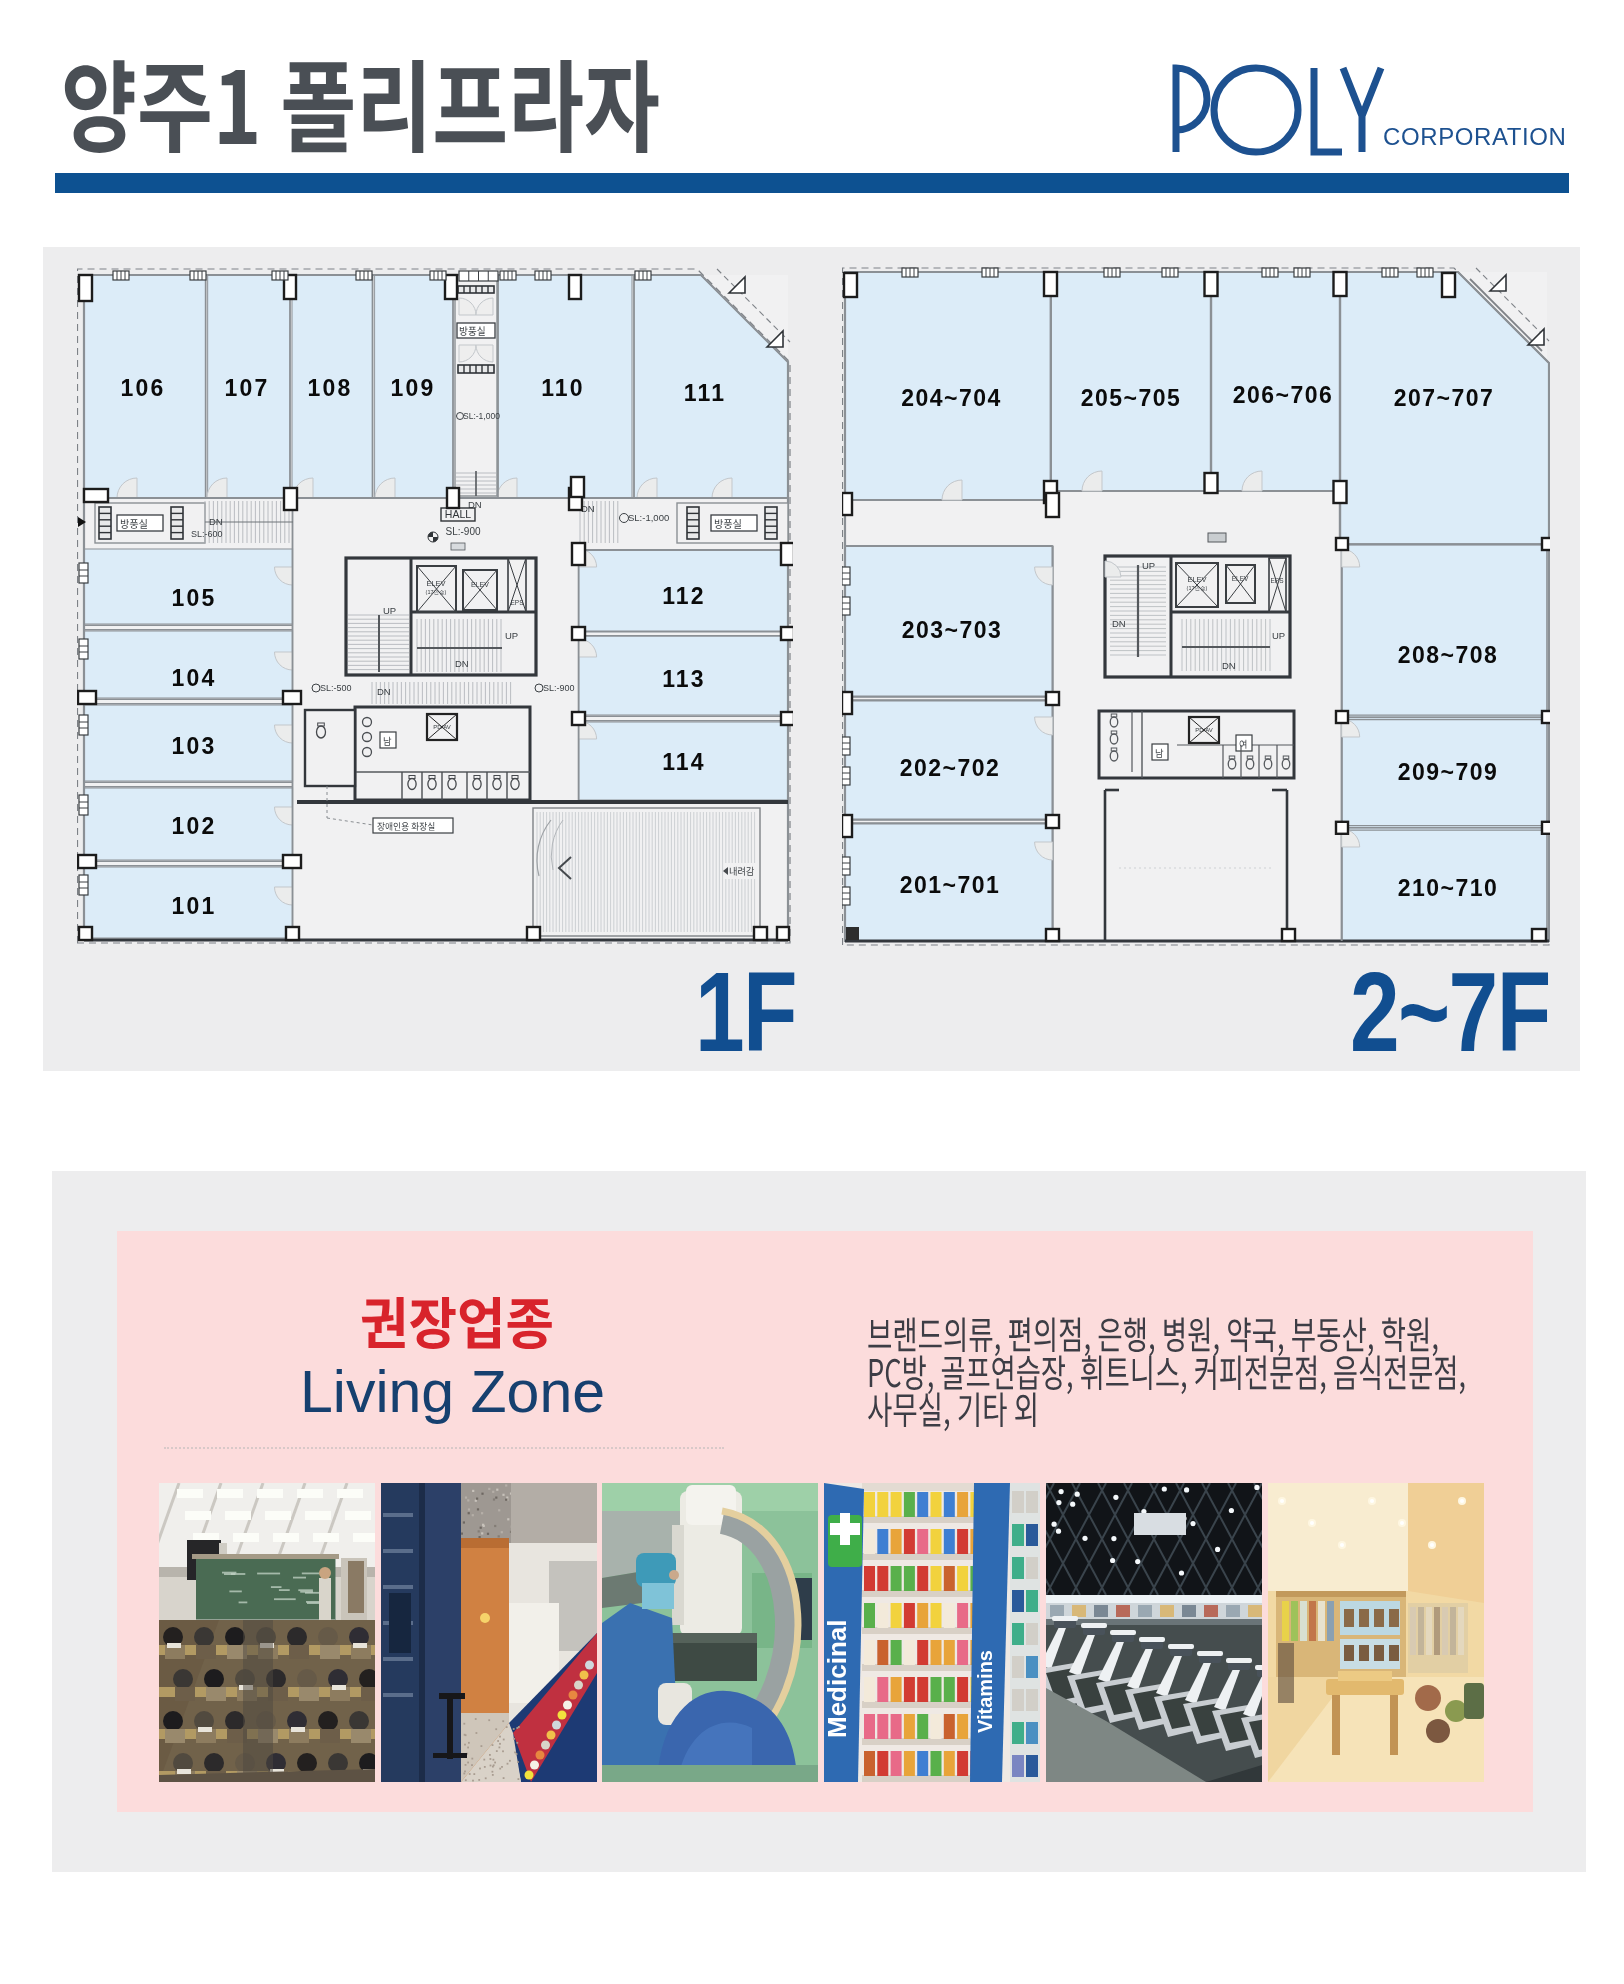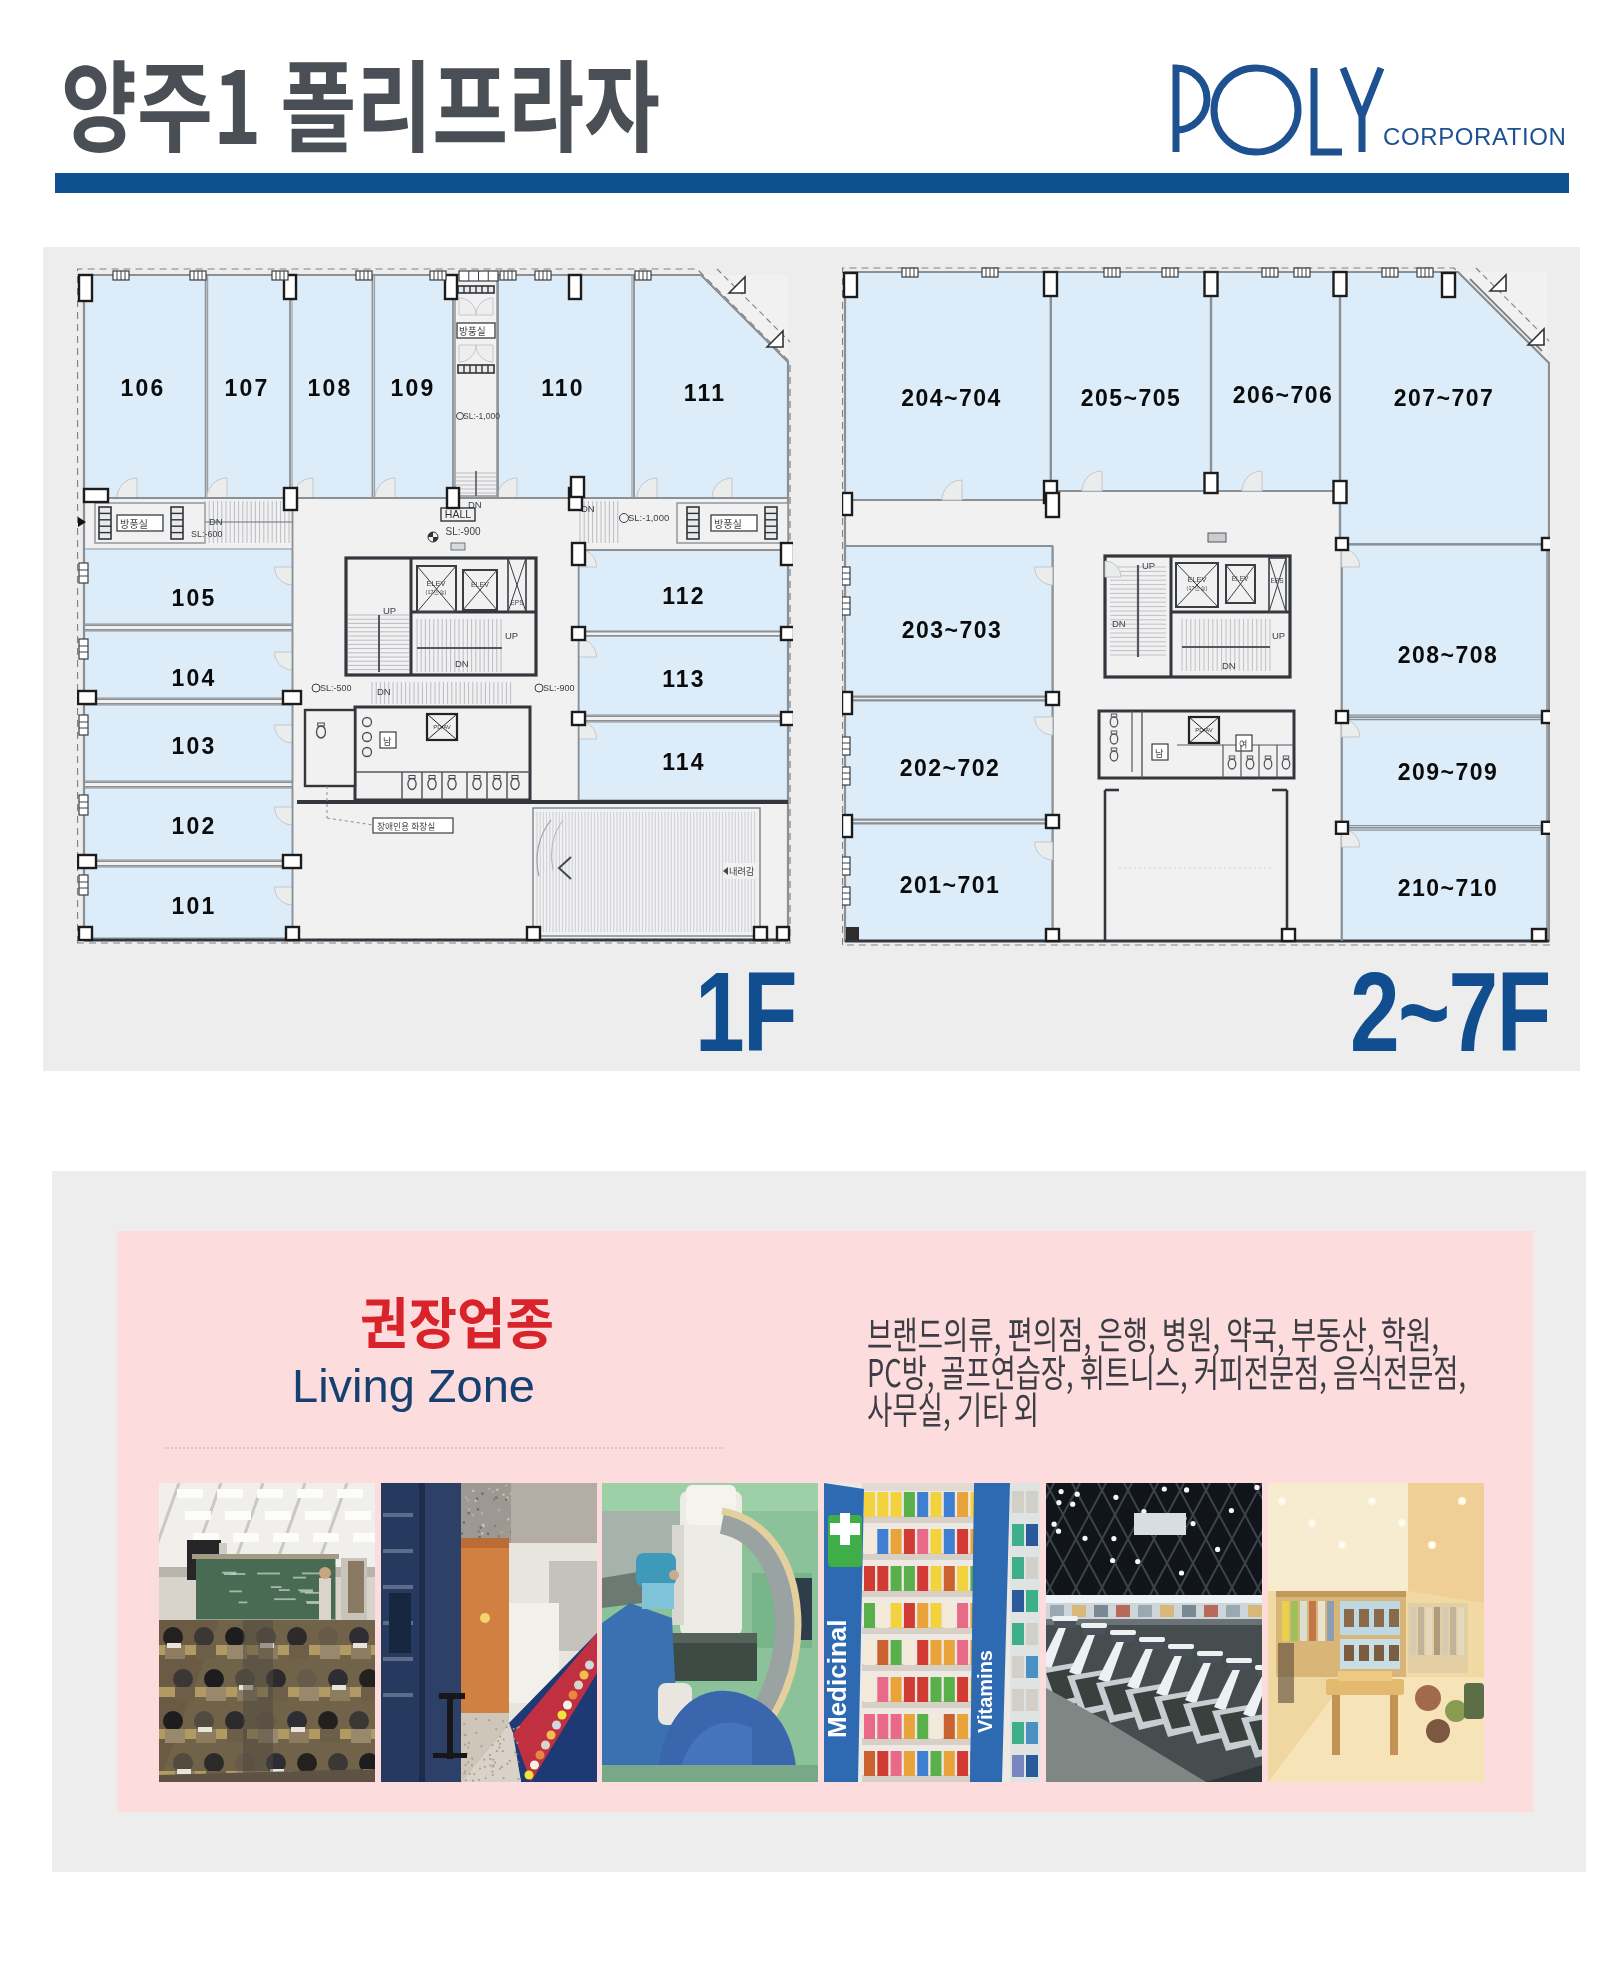--- a/index.html
+++ b/index.html
@@ -977,21 +977,21 @@
 <div class="flabel" style="left:1350px;top:947px;">2~7F</div>
 
 <div class="abs" style="left:52px;top:1171px;width:1534px;height:701px;background:#ededee;"></div>
 
 <div class="abs" style="left:117px;top:1231px;width:1416px;height:581px;background:#fcdcdc;"></div>
 
 <svg class="abs" style="left:300px;top:1270px;" width="320" height="90" viewBox="0 0 320 90">
       <path transform="translate(60.0,74.0) scale(0.9414,1)" fill="#d8232b" d="M6.7 -44.4V-38.4H23.9C23.8 -35.7 23.6 -32.2 22.8 -27.8C15.4 -27.4 8.0 -27.3 1.9 -27.3L2.8 -21.4C6.6 -21.4 11.0 -21.4 15.5 -21.7V-11.8H9.0V4.1H47.5V-1.9H16.4V-11.0H23.0V-22.1C27.2 -22.5 31.5 -23.0 35.7 -23.7L35.3 -29.0L30.4 -28.4C31.4 -34.9 31.4 -39.8 31.4 -42.5V-44.4ZM28.8 -19.2V-13.5H38.8V-7.9H46.3V-46.9H38.8V-19.2Z M77.7 -15.2C66.9 -15.2 60.1 -11.4 60.1 -5.2C60.1 1.2 66.9 5.0 77.7 5.0C88.4 5.0 95.2 1.2 95.2 -5.2C95.2 -11.4 88.4 -15.2 77.7 -15.2ZM77.7 -9.4C84.3 -9.4 87.8 -8.1 87.8 -5.2C87.8 -2.2 84.3 -0.8 77.7 -0.8C71.1 -0.8 67.5 -2.2 67.5 -5.2C67.5 -8.1 71.1 -9.4 77.7 -9.4ZM55.0 -43.5V-37.5H65.4C65.2 -31.0 61.5 -24.5 53.1 -21.7L56.8 -15.8C62.9 -17.8 67.0 -21.9 69.3 -27.1C71.6 -22.7 75.4 -19.3 81.1 -17.6L84.7 -23.4C76.6 -25.8 73.0 -31.6 72.9 -37.5H83.0V-43.5ZM87.1 -46.9V-16.1H94.6V-28.9H101.5V-35.0H94.6V-46.9Z M119.6 -38.6C123.4 -38.6 126.2 -36.3 126.2 -32.4C126.2 -28.5 123.4 -26.2 119.6 -26.2C115.8 -26.2 113.1 -28.5 113.1 -32.4C113.1 -36.3 115.8 -38.6 119.6 -38.6ZM114.3 -16.7V4.4H148.7V-16.7H141.3V-11.9H121.7V-16.7ZM121.7 -6.2H141.3V-1.5H121.7ZM141.2 -46.9V-35.4H132.9C131.5 -41.0 126.3 -44.7 119.6 -44.7C111.8 -44.7 106.0 -39.6 106.0 -32.4C106.0 -25.1 111.8 -20.0 119.6 -20.0C126.3 -20.0 131.7 -23.8 133.0 -29.5H141.2V-19.0H148.7V-46.9Z M180.2 -13.3C168.9 -13.3 162.2 -10.0 162.2 -4.1C162.2 1.7 168.9 5.0 180.2 5.0C191.4 5.0 198.2 1.7 198.2 -4.1C198.2 -10.0 191.4 -13.3 180.2 -13.3ZM180.2 -7.7C187.2 -7.7 190.6 -6.6 190.6 -4.1C190.6 -1.7 187.2 -0.6 180.2 -0.6C173.2 -0.6 169.7 -1.7 169.7 -4.1C169.7 -6.6 173.2 -7.7 180.2 -7.7ZM156.8 -22.1V-16.2H203.7V-22.1H183.9V-28.3H176.5V-22.1ZM161.1 -44.7V-38.9H174.8C173.5 -35.4 168.4 -32.0 158.8 -31.2L161.4 -25.4C171.2 -26.3 177.6 -29.9 180.3 -34.9C183.0 -29.9 189.4 -26.3 199.2 -25.4L201.8 -31.2C192.1 -32.0 187.0 -35.4 185.8 -38.9H199.5V-44.7Z"></path>
     </svg>
 
-<div class="abs" style="left:292px;top:1358px;font-size:47px;color:#16406f;white-space:nowrap;">Living Zone</div>
+<div class="abs" style="left:300px;top:1358px;font-size:59px;color:#16406f;white-space:nowrap;">Living Zone</div>
 
 <div class="abs" style="left:164px;top:1447px;width:560px;height:0;border-top:2px dotted #d8c9c9;"></div>
 
 <svg class="abs" style="left:860px;top:1300px;" width="640" height="140" viewBox="0 0 640 140">
       <path transform="translate(7.0,49.0) scale(0.7247,1)" fill="#3d3d45" d="M1.9 -4.2V-1.6H33.1V-4.2ZM5.5 -29.0V-11.1H29.3V-29.0H26.2V-22.6H8.7V-29.0ZM8.7 -20.1H26.2V-13.6H8.7Z M55.2 -30.7V-6.8H58.2V-18.5H62.8V-5.8H65.8V-31.4H62.8V-21.1H58.2V-30.7ZM43.4 -8.1V2.2H66.8V-0.4H46.5V-8.1ZM38.3 -28.5V-25.9H48.2V-21.1H38.4V-10.9H40.7C45.6 -10.9 49.2 -11.1 53.6 -12.0L53.2 -14.5C49.3 -13.7 45.9 -13.5 41.5 -13.5V-18.6H51.3V-28.5Z M71.8 -4.3V-1.7H103.0V-4.3ZM75.8 -28.2V-12.3H99.4V-14.9H78.9V-25.6H99.0V-28.2Z M117.9 -28.9C112.6 -28.9 108.7 -25.6 108.7 -20.8C108.7 -16.0 112.6 -12.7 117.9 -12.7C123.3 -12.7 127.1 -16.0 127.1 -20.8C127.1 -25.6 123.3 -28.9 117.9 -28.9ZM117.9 -26.2C121.4 -26.2 124.0 -24.0 124.0 -20.8C124.0 -17.6 121.4 -15.5 117.9 -15.5C114.4 -15.5 111.8 -17.6 111.8 -20.8C111.8 -24.0 114.4 -26.2 117.9 -26.2ZM131.6 -31.4V3.0H134.8V-31.4ZM107.4 -4.5C113.5 -4.5 121.9 -4.6 129.7 -6.0L129.4 -8.4C121.9 -7.2 113.2 -7.2 107.0 -7.2Z M141.7 -10.9V-8.4H149.8V3.0H152.9V-8.4H161.6V3.0H164.8V-8.4H172.9V-10.9ZM145.5 -17.0V-14.4H169.9V-17.0H148.7V-21.2H169.1V-30.1H145.4V-27.5H165.9V-23.6H145.5Z M177.7 7.2C181.1 5.8 183.2 2.9 183.2 -0.7C183.2 -3.3 182.1 -4.8 180.3 -4.8C178.9 -4.8 177.7 -3.9 177.7 -2.4C177.7 -0.8 178.8 0.1 180.2 0.1L180.6 0.0C180.6 2.3 179.2 4.1 176.8 5.2Z M215.2 -18.4V-15.7H220.9V-5.9H224.0V-31.4H220.9V-24.9H215.2V-22.3H220.9V-18.4ZM196.2 -11.0C201.8 -11.0 209.5 -11.1 216.1 -12.2L216.0 -14.5C214.5 -14.4 213.0 -14.2 211.5 -14.1V-26.1H214.9V-28.7H196.8V-26.1H200.2V-13.7L195.9 -13.7ZM203.3 -26.1H208.4V-13.9L203.3 -13.8ZM202.0 -7.9V2.2H225.0V-0.4H205.2V-7.9Z M241.9 -28.9C236.5 -28.9 232.6 -25.6 232.6 -20.8C232.6 -16.0 236.5 -12.7 241.9 -12.7C247.2 -12.7 251.1 -16.0 251.1 -20.8C251.1 -25.6 247.2 -28.9 241.9 -28.9ZM241.9 -26.2C245.4 -26.2 248.0 -24.0 248.0 -20.8C248.0 -17.6 245.4 -15.5 241.9 -15.5C238.3 -15.5 235.8 -17.6 235.8 -20.8C235.8 -24.0 238.3 -26.2 241.9 -26.2ZM255.6 -31.4V3.0H258.7V-31.4ZM231.3 -4.5C237.5 -4.5 245.9 -4.6 253.6 -6.0L253.3 -8.4C245.9 -7.2 237.2 -7.2 230.9 -7.2Z M271.7 -9.6V2.5H294.0V-9.6ZM290.9 -7.1V-0.1H274.8V-7.1ZM290.8 -31.4V-22.8H284.0V-20.2H290.8V-11.3H294.0V-31.4ZM266.8 -29.2V-26.6H274.4V-25.4C274.4 -20.5 270.9 -15.9 265.8 -14.1L267.4 -11.6C271.5 -13.1 274.6 -16.3 276.1 -20.2C277.6 -16.6 280.5 -13.8 284.4 -12.4L285.9 -14.9C281.0 -16.7 277.6 -21.0 277.6 -25.4V-26.6H285.2V-29.2Z M301.6 7.2C305.0 5.8 307.2 2.9 307.2 -0.7C307.2 -3.3 306.1 -4.8 304.2 -4.8C302.8 -4.8 301.6 -3.9 301.6 -2.4C301.6 -0.8 302.8 0.1 304.2 0.1L304.6 0.0C304.5 2.3 303.1 4.1 300.8 5.2Z M319.7 -13.3V-10.8H350.8V-13.3ZM335.2 -30.2C327.9 -30.2 323.2 -27.7 323.2 -23.4C323.2 -19.1 327.9 -16.5 335.2 -16.5C342.6 -16.5 347.3 -19.1 347.3 -23.4C347.3 -27.7 342.6 -30.2 335.2 -30.2ZM335.2 -27.7C340.7 -27.7 344.1 -26.1 344.1 -23.4C344.1 -20.7 340.7 -19.1 335.2 -19.1C329.8 -19.1 326.4 -20.7 326.4 -23.4C326.4 -26.1 329.8 -27.7 335.2 -27.7ZM323.7 -7.8V2.2H347.3V-0.4H326.9V-7.8Z M363.2 -23.0C358.9 -23.0 355.9 -20.7 355.9 -17.1C355.9 -13.6 358.9 -11.3 363.2 -11.3C367.6 -11.3 370.6 -13.6 370.6 -17.1C370.6 -20.7 367.6 -23.0 363.2 -23.0ZM363.2 -20.7C365.9 -20.7 367.7 -19.3 367.7 -17.1C367.7 -15.0 365.9 -13.6 363.2 -13.6C360.6 -13.6 358.8 -15.0 358.8 -17.1C358.8 -19.3 360.6 -20.7 363.2 -20.7ZM372.4 -9.1C365.2 -9.1 360.9 -6.9 360.9 -3.1C360.9 0.7 365.2 2.9 372.4 2.9C379.5 2.9 383.8 0.7 383.8 -3.1C383.8 -6.9 379.5 -9.1 372.4 -9.1ZM372.4 -6.6C377.6 -6.6 380.7 -5.4 380.7 -3.1C380.7 -0.8 377.6 0.5 372.4 0.5C367.1 0.5 364.0 -0.8 364.0 -3.1C364.0 -5.4 367.1 -6.6 372.4 -6.6ZM373.3 -30.7V-10.9H376.2V-19.5H380.6V-9.7H383.6V-31.4H380.6V-22.1H376.2V-30.7ZM361.7 -31.2V-27.3H354.5V-24.8H371.9V-27.3H364.8V-31.2Z M390.6 7.2C394.0 5.8 396.1 2.9 396.1 -0.7C396.1 -3.3 395.0 -4.8 393.2 -4.8C391.8 -4.8 390.6 -3.9 390.6 -2.4C390.6 -0.8 391.8 0.1 393.1 0.1L393.6 0.0C393.5 2.3 392.1 4.1 389.8 5.2Z M413.6 -21.3H422.8V-15.7H413.6ZM425.7 -9.9C418.6 -9.9 414.2 -7.6 414.2 -3.5C414.2 0.5 418.6 2.9 425.7 2.9C432.8 2.9 437.1 0.5 437.1 -3.5C437.1 -7.6 432.8 -9.9 425.7 -9.9ZM425.7 -7.4C430.8 -7.4 434.0 -6.0 434.0 -3.5C434.0 -1.0 430.8 0.4 425.7 0.4C420.5 0.4 417.4 -1.0 417.4 -3.5C417.4 -6.0 420.5 -7.4 425.7 -7.4ZM425.9 -23.3H433.8V-18.8H425.9ZM433.8 -31.4V-25.8H425.9V-29.3H422.8V-23.8H413.6V-29.3H410.4V-13.1H425.9V-16.2H433.8V-10.6H437.0V-31.4Z M454.7 -30.0C449.7 -30.0 446.2 -27.6 446.2 -24.0C446.2 -20.4 449.7 -18.1 454.7 -18.1C459.7 -18.1 463.1 -20.4 463.1 -24.0C463.1 -27.6 459.7 -30.0 454.7 -30.0ZM454.7 -27.7C457.9 -27.7 460.1 -26.2 460.1 -24.0C460.1 -21.8 457.9 -20.4 454.7 -20.4C451.4 -20.4 449.2 -21.8 449.2 -24.0C449.2 -26.2 451.4 -27.7 454.7 -27.7ZM443.9 -12.9C446.7 -12.9 450.0 -13.0 453.4 -13.1V-6.5H456.6V-13.3C459.7 -13.5 462.9 -13.8 465.9 -14.2L465.7 -16.5C458.4 -15.6 449.8 -15.5 443.5 -15.5ZM461.7 -11.1V-8.8H468.7V-5.3H471.8V-31.4H468.7V-11.1ZM448.4 -7.8V2.2H472.6V-0.4H451.5V-7.8Z M479.6 7.2C483.0 5.8 485.1 2.9 485.1 -0.7C485.1 -3.3 484.0 -4.8 482.2 -4.8C480.8 -4.8 479.6 -3.9 479.6 -2.4C479.6 -0.8 480.8 0.1 482.1 0.1L482.6 0.0C482.5 2.3 481.1 4.1 478.8 5.2Z M502.1 -9.4V-6.8H521.2V3.0H524.4V-9.4ZM507.3 -29.4C502.1 -29.4 498.3 -26.0 498.3 -21.2C498.3 -16.4 502.1 -13.1 507.3 -13.1C512.5 -13.1 516.3 -16.4 516.3 -21.2C516.3 -26.0 512.5 -29.4 507.3 -29.4ZM507.3 -26.7C510.7 -26.7 513.2 -24.5 513.2 -21.2C513.2 -18.0 510.7 -15.8 507.3 -15.8C503.9 -15.8 501.4 -18.0 501.4 -21.2C501.4 -24.5 503.9 -26.7 507.3 -26.7ZM521.2 -31.4V-11.0H524.4V-16.2H529.4V-18.8H524.4V-23.6H529.4V-26.2H524.4V-31.4Z M535.9 -8.7V-6.1H556.9V3.0H560.0V-8.7H549.8V-14.9H563.8V-17.5H558.9C559.8 -21.6 559.8 -24.7 559.8 -27.3V-29.8H536.6V-27.2H556.7C556.7 -24.6 556.7 -21.6 555.8 -17.5H532.7V-14.9H546.6V-8.7Z M568.6 7.2C572.0 5.8 574.1 2.9 574.1 -0.7C574.1 -3.3 573.0 -4.8 571.2 -4.8C569.8 -4.8 568.6 -3.9 568.6 -2.4C568.6 -0.8 569.8 0.1 571.1 0.1L571.6 0.0C571.5 2.3 570.1 4.1 567.8 5.2Z M590.6 -30.0V-15.2H613.9V-30.0H610.7V-25.3H593.7V-30.0ZM593.7 -22.8H610.7V-17.7H593.7ZM586.7 -11.1V-8.5H600.6V3.0H603.7V-8.5H617.8V-11.1Z M637.2 -9.5C629.9 -9.5 625.4 -7.2 625.4 -3.3C625.4 0.7 629.9 2.9 637.2 2.9C644.5 2.9 648.9 0.7 648.9 -3.3C648.9 -7.2 644.5 -9.5 637.2 -9.5ZM637.2 -7.0C642.5 -7.0 645.8 -5.6 645.8 -3.3C645.8 -0.9 642.5 0.5 637.2 0.5C631.8 0.5 628.6 -0.9 628.6 -3.3C628.6 -5.6 631.8 -7.0 637.2 -7.0ZM625.6 -29.8V-18.4H635.7V-14.5H621.7V-11.9H652.8V-14.5H638.7V-18.4H649.1V-21.0H628.7V-27.3H648.9V-29.8Z M665.1 -29.3V-25.1C665.1 -19.8 661.7 -15.2 656.5 -13.3L658.2 -10.8C662.3 -12.3 665.3 -15.5 666.7 -19.5C668.3 -15.9 671.2 -13.0 675.1 -11.6L676.7 -14.1C671.6 -15.9 668.2 -20.3 668.2 -25.0V-29.3ZM680.2 -31.4V-6.0H683.3V-18.2H688.4V-20.9H683.3V-31.4ZM662.0 -8.5V2.2H684.8V-0.4H665.2V-8.5Z M692.6 7.2C696.0 5.8 698.1 2.9 698.1 -0.7C698.1 -3.3 697.0 -4.8 695.2 -4.8C693.8 -4.8 692.6 -3.9 692.6 -2.4C692.6 -0.8 693.7 0.1 695.1 0.1L695.5 0.0C695.5 2.3 694.1 4.1 691.7 5.2Z M720.9 -23.4C716.0 -23.4 712.7 -21.0 712.7 -17.3C712.7 -13.5 716.0 -11.1 720.9 -11.1C725.8 -11.1 729.1 -13.5 729.1 -17.3C729.1 -21.0 725.8 -23.4 720.9 -23.4ZM720.9 -21.0C724.0 -21.0 726.1 -19.5 726.1 -17.3C726.1 -15.0 724.0 -13.5 720.9 -13.5C717.8 -13.5 715.7 -15.0 715.7 -17.3C715.7 -19.5 717.8 -21.0 720.9 -21.0ZM715.0 -8.1V-5.5H734.2V3.0H737.4V-8.1ZM719.3 -31.6V-27.8H710.8V-25.2H731.0V-27.8H722.5V-31.6ZM734.2 -31.4V-9.9H737.4V-19.3H742.4V-21.9H737.4V-31.4Z M756.6 -30.0C751.6 -30.0 748.2 -27.6 748.2 -24.0C748.2 -20.4 751.6 -18.1 756.6 -18.1C761.6 -18.1 765.1 -20.4 765.1 -24.0C765.1 -27.6 761.6 -30.0 756.6 -30.0ZM756.6 -27.7C759.8 -27.7 762.1 -26.2 762.1 -24.0C762.1 -21.8 759.8 -20.4 756.6 -20.4C753.4 -20.4 751.1 -21.8 751.1 -24.0C751.1 -26.2 753.4 -27.7 756.6 -27.7ZM745.9 -12.9C748.7 -12.9 751.9 -13.0 755.4 -13.1V-6.5H758.5V-13.3C761.6 -13.5 764.8 -13.8 767.8 -14.2L767.6 -16.5C760.3 -15.6 751.8 -15.5 745.4 -15.5ZM763.6 -11.1V-8.8H770.6V-5.3H773.8V-31.4H770.6V-11.1ZM750.3 -7.8V2.2H774.6V-0.4H753.5V-7.8Z M781.5 7.2C785.0 5.8 787.1 2.9 787.1 -0.7C787.1 -3.3 786.0 -4.8 784.2 -4.8C782.8 -4.8 781.5 -3.9 781.5 -2.4C781.5 -0.8 782.7 0.1 784.1 0.1L784.5 0.0C784.5 2.3 783.1 4.1 780.7 5.2Z"></path>
       <path transform="translate(7.0,87.0) scale(0.7179,1)" fill="#3d3d45" d="M3.8 0.0H7.3V-11.1H11.9C18.1 -11.1 22.2 -13.8 22.2 -19.7C22.2 -25.8 18.0 -27.9 11.8 -27.9H3.8ZM7.3 -13.9V-25.0H11.3C16.2 -25.0 18.7 -23.8 18.7 -19.7C18.7 -15.7 16.4 -13.9 11.5 -13.9Z M38.4 0.5C42.0 0.5 44.7 -0.9 46.9 -3.5L45.0 -5.7C43.2 -3.8 41.2 -2.6 38.5 -2.6C33.2 -2.6 29.9 -7.0 29.9 -14.0C29.9 -21.0 33.4 -25.3 38.6 -25.3C41.0 -25.3 42.9 -24.2 44.3 -22.6L46.2 -24.9C44.6 -26.7 42.0 -28.3 38.6 -28.3C31.5 -28.3 26.3 -22.9 26.3 -13.9C26.3 -4.9 31.4 0.5 38.4 0.5Z M65.9 -9.8C58.9 -9.8 54.6 -7.5 54.6 -3.5C54.6 0.6 58.9 2.9 65.9 2.9C72.9 2.9 77.2 0.6 77.2 -3.5C77.2 -7.5 72.9 -9.8 65.9 -9.8ZM65.9 -7.3C71.0 -7.3 74.1 -5.9 74.1 -3.5C74.1 -1.0 71.0 0.4 65.9 0.4C60.8 0.4 57.7 -1.0 57.7 -3.5C57.7 -5.9 60.8 -7.3 65.9 -7.3ZM51.6 -29.3V-13.4H67.5V-29.3H64.4V-24.1H54.7V-29.3ZM54.7 -21.6H64.4V-16.0H54.7ZM73.7 -31.4V-10.8H76.9V-20.1H81.9V-22.8H76.9V-31.4Z M86.1 7.2C89.5 5.8 91.7 2.9 91.7 -0.7C91.7 -3.3 90.6 -4.8 88.7 -4.8C87.3 -4.8 86.1 -3.9 86.1 -2.4C86.1 -0.8 87.3 0.1 88.7 0.1L89.1 0.0C89.0 2.3 87.6 4.1 85.3 5.2Z M107.9 -30.0V-27.5H128.2C128.2 -25.4 128.2 -23.1 127.6 -19.9L130.7 -19.6C131.3 -23.0 131.3 -25.6 131.3 -27.8V-30.0ZM117.0 -23.7V-17.7H104.3V-15.2H135.2V-17.7H120.1V-23.7ZM108.0 0.0V2.5H132.3V0.0H111.1V-3.8H131.4V-12.0H107.9V-9.5H128.3V-6.1H108.0Z M139.2 -4.1V-1.4H170.4V-4.1ZM142.0 -13.5V-10.9H167.4V-13.5H162.1V-25.4H167.4V-28.0H141.9V-25.4H147.2V-13.5ZM150.4 -25.4H159.0V-13.5H150.4Z M183.5 -26.4C186.8 -26.4 189.4 -24.0 189.4 -20.6C189.4 -17.2 186.8 -14.8 183.5 -14.8C180.2 -14.8 177.7 -17.2 177.7 -20.6C177.7 -24.0 180.2 -26.4 183.5 -26.4ZM199.3 -23.4V-17.8H191.9C192.2 -18.7 192.4 -19.6 192.4 -20.6C192.4 -21.6 192.2 -22.6 191.9 -23.4ZM183.5 -29.2C178.4 -29.2 174.7 -25.6 174.7 -20.6C174.7 -15.6 178.4 -12.0 183.5 -12.0C186.5 -12.0 189.0 -13.2 190.6 -15.2H199.3V-6.0H202.4V-31.4H199.3V-26.0H190.5C188.9 -28.0 186.4 -29.2 183.5 -29.2ZM180.5 -8.6V2.2H203.4V-0.4H183.6V-8.6Z M213.0 -10.8V2.5H236.1V-10.8H233.0V-6.8H216.1V-10.8ZM216.1 -4.4H233.0V-0.0H216.1ZM209.1 -15.8V-13.2H240.2V-15.8ZM223.0 -31.0V-29.5C223.0 -25.2 217.1 -21.5 210.9 -20.7L212.0 -18.2C217.4 -19.0 222.5 -21.7 224.7 -25.5C226.8 -21.7 231.9 -19.0 237.2 -18.2L238.4 -20.7C232.3 -21.5 226.3 -25.3 226.3 -29.5V-31.0Z M259.8 -9.8C252.8 -9.8 248.5 -7.4 248.5 -3.5C248.5 0.5 252.8 2.9 259.8 2.9C266.8 2.9 271.1 0.5 271.1 -3.5C271.1 -7.4 266.8 -9.8 259.8 -9.8ZM259.8 -7.3C264.9 -7.3 268.0 -5.9 268.0 -3.5C268.0 -1.0 264.9 0.4 259.8 0.4C254.7 0.4 251.6 -1.0 251.6 -3.5C251.6 -5.9 254.7 -7.3 259.8 -7.3ZM244.9 -28.9V-26.3H252.5V-24.9C252.5 -20.0 249.1 -15.6 243.9 -13.8L245.5 -11.3C249.6 -12.8 252.7 -15.8 254.2 -19.7C255.7 -16.3 258.6 -13.6 262.5 -12.3L264.0 -14.8C259.0 -16.5 255.7 -20.5 255.7 -25.0V-26.3H263.3V-28.9ZM267.6 -31.4V-10.7H270.8V-20.1H275.8V-22.7H270.8V-31.4Z M280.0 7.2C283.4 5.8 285.5 2.9 285.5 -0.7C285.5 -3.3 284.4 -4.8 282.6 -4.8C281.2 -4.8 280.0 -3.9 280.0 -2.4C280.0 -0.8 281.2 0.1 282.5 0.1L282.9 0.0C282.9 2.3 281.5 4.1 279.1 5.2Z M323.2 -31.4V3.0H326.3V-31.4ZM309.5 -23.7C304.6 -23.7 301.4 -21.5 301.4 -18.0C301.4 -14.6 304.6 -12.3 309.5 -12.3C314.3 -12.3 317.5 -14.6 317.5 -18.0C317.5 -21.5 314.3 -23.7 309.5 -23.7ZM309.5 -21.3C312.5 -21.3 314.5 -20.1 314.5 -18.0C314.5 -16.0 312.5 -14.7 309.5 -14.7C306.4 -14.7 304.4 -16.0 304.4 -18.0C304.4 -20.1 306.4 -21.3 309.5 -21.3ZM298.5 -7.4C301.3 -7.4 304.5 -7.4 307.8 -7.5V2.2H311.0V-7.7C314.3 -7.8 317.7 -8.1 321.0 -8.6L320.8 -10.9C313.3 -10.1 304.8 -10.0 298.1 -10.0ZM307.9 -31.7V-27.7H299.4V-25.2H319.6V-27.7H311.0V-31.7Z M333.1 -4.1V-1.5H364.2V-4.1ZM337.1 -28.5V-10.3H360.7V-12.9H340.3V-18.3H359.6V-20.8H340.3V-25.9H360.3V-28.5Z M393.0 -31.4V3.0H396.1V-31.4ZM370.2 -8.6V-5.9H373.0C378.4 -5.9 383.9 -6.3 389.9 -7.6L389.5 -10.2C383.8 -9.1 378.5 -8.6 373.3 -8.6V-28.0H370.2Z M403.0 -4.3V-1.7H434.1V-4.3ZM416.7 -29.0V-26.4C416.7 -20.6 410.3 -15.4 404.3 -14.2L405.7 -11.6C410.9 -12.8 416.2 -16.5 418.4 -21.4C420.7 -16.4 425.9 -12.7 431.1 -11.6L432.6 -14.2C426.5 -15.3 420.1 -20.6 420.1 -26.4V-29.0Z M438.9 7.2C442.3 5.8 444.4 2.9 444.4 -0.7C444.4 -3.3 443.3 -4.8 441.5 -4.8C440.1 -4.8 438.9 -3.9 438.9 -2.4C438.9 -0.8 440.1 0.1 441.4 0.1L441.9 0.0C441.8 2.3 440.4 4.1 438.1 5.2Z M458.9 -27.9V-25.3H471.2C471.1 -23.2 470.7 -21.2 470.2 -19.3L457.1 -18.4L457.7 -15.7L469.2 -16.7C467.1 -12.2 463.3 -8.2 457.1 -5.1L458.8 -2.7C470.9 -8.8 474.4 -17.9 474.4 -27.9ZM474.2 -17.6V-15.0H482.1V3.0H485.3V-31.4H482.1V-17.6Z M517.0 -31.4V3.0H520.2V-31.4ZM492.3 -5.5C498.6 -5.5 506.8 -5.7 514.2 -6.8L514.0 -9.2C512.2 -9.0 510.4 -8.8 508.5 -8.7V-25.2H512.3V-27.7H492.8V-25.2H496.6V-8.2L491.9 -8.2ZM499.7 -25.2H505.4V-8.5L499.7 -8.3Z M552.1 -31.4V-21.9H545.1V-19.3H552.1V-6.2H555.2V-31.4ZM533.3 -8.4V2.2H556.2V-0.4H536.4V-8.4ZM528.0 -28.6V-26.0H535.7V-24.4C535.7 -19.5 532.2 -14.9 527.1 -13.1L528.7 -10.6C532.8 -12.1 535.9 -15.2 537.3 -19.2C538.8 -15.6 541.8 -12.8 545.6 -11.4L547.2 -13.9C542.2 -15.6 538.9 -19.9 538.9 -24.4V-26.0H546.4V-28.6Z M565.9 -29.8V-17.7H589.0V-29.8ZM585.9 -27.3V-20.3H569.0V-27.3ZM561.9 -13.9V-11.3H576.1V-4.3H579.2V-11.3H593.0V-13.9ZM565.8 -7.6V2.2H589.6V-0.4H569.0V-7.6Z M602.8 -9.6V2.5H625.1V-9.6ZM622.1 -7.1V-0.1H605.9V-7.1ZM622.0 -31.4V-22.8H615.2V-20.2H622.0V-11.3H625.1V-31.4ZM598.0 -29.2V-26.6H605.6V-25.4C605.6 -20.5 602.1 -15.9 597.0 -14.1L598.6 -11.6C602.7 -13.1 605.8 -16.3 607.2 -20.2C608.7 -16.6 611.7 -13.8 615.5 -12.4L617.1 -14.9C612.1 -16.7 608.8 -21.0 608.8 -25.4V-26.6H616.3V-29.2Z M632.8 7.2C636.2 5.8 638.3 2.9 638.3 -0.7C638.3 -3.3 637.2 -4.8 635.4 -4.8C634.0 -4.8 632.8 -3.9 632.8 -2.4C632.8 -0.8 634.0 0.1 635.3 0.1L635.7 0.0C635.7 2.3 634.3 4.1 631.9 5.2Z M666.4 -30.7C659.0 -30.7 654.3 -28.2 654.3 -24.1C654.3 -20.1 659.0 -17.7 666.4 -17.7C673.9 -17.7 678.5 -20.1 678.5 -24.1C678.5 -28.2 673.9 -30.7 666.4 -30.7ZM666.4 -28.2C671.8 -28.2 675.3 -26.7 675.3 -24.1C675.3 -21.7 671.8 -20.2 666.4 -20.2C661.0 -20.2 657.6 -21.7 657.6 -24.1C657.6 -26.7 661.0 -28.2 666.4 -28.2ZM654.7 -8.8V2.5H678.1V-8.8ZM675.1 -6.3V-0.1H657.8V-6.3ZM650.9 -14.7V-12.2H681.9V-14.7Z M691.1 -9.0V-6.4H710.9V3.0H714.0V-9.0ZM710.9 -31.4V-10.8H714.0V-31.4ZM694.8 -29.8V-26.4C694.8 -21.3 691.3 -16.6 686.2 -14.7L687.8 -12.2C691.8 -13.7 694.9 -16.9 696.4 -20.9C698.0 -17.2 701.1 -14.2 705.0 -12.8L706.6 -15.3C701.5 -17.1 698.0 -21.5 698.0 -26.4V-29.8Z M745.9 -31.4V-21.9H739.0V-19.3H745.9V-6.2H749.1V-31.4ZM727.2 -8.4V2.2H750.0V-0.4H730.3V-8.4ZM721.9 -28.6V-26.0H729.6V-24.4C729.6 -19.5 726.0 -14.9 720.9 -13.1L722.6 -10.6C726.6 -12.1 729.8 -15.2 731.2 -19.2C732.7 -15.6 735.6 -12.8 739.5 -11.4L741.1 -13.9C736.1 -15.6 732.8 -19.9 732.8 -24.4V-26.0H740.3V-28.6Z M759.8 -29.8V-17.7H782.8V-29.8ZM779.8 -27.3V-20.3H762.9V-27.3ZM755.7 -13.9V-11.3H770.0V-4.3H773.1V-11.3H786.9V-13.9ZM759.7 -7.6V2.2H783.4V-0.4H762.9V-7.6Z M796.7 -9.6V2.5H819.0V-9.6ZM815.9 -7.1V-0.1H799.8V-7.1ZM815.9 -31.4V-22.8H809.1V-20.2H815.9V-11.3H819.0V-31.4ZM791.8 -29.2V-26.6H799.5V-25.4C799.5 -20.5 795.9 -15.9 790.9 -14.1L792.5 -11.6C796.6 -13.1 799.7 -16.3 801.1 -20.2C802.6 -16.6 805.6 -13.8 809.4 -12.4L811.0 -14.9C806.0 -16.7 802.7 -21.0 802.7 -25.4V-26.6H810.2V-29.2Z M826.7 7.2C830.1 5.8 832.2 2.9 832.2 -0.7C832.2 -3.3 831.1 -4.8 829.3 -4.8C827.9 -4.8 826.7 -3.9 826.7 -2.4C826.7 -0.8 827.8 0.1 829.2 0.1L829.6 0.0C829.6 2.3 828.2 4.1 825.8 5.2Z"></path>
       <path transform="translate(7.0,124.0) scale(0.7247,1)" fill="#3d3d45" d="M10.3 -28.5V-22.3C10.3 -16.0 6.4 -9.4 1.4 -6.9L3.3 -4.4C7.2 -6.4 10.4 -10.7 11.9 -15.8C13.4 -11.0 16.5 -7.0 20.2 -5.1L22.2 -7.6C17.3 -10.0 13.4 -16.2 13.4 -22.3V-28.5ZM25.2 -31.4V3.0H28.3V-14.8H33.9V-17.5H28.3V-31.4Z M40.8 -29.5V-16.1H64.0V-29.5ZM60.9 -27.0V-18.6H43.9V-27.0ZM36.8 -11.5V-8.9H50.8V2.9H53.9V-8.9H68.0V-11.5Z M96.8 -31.4V-13.6H99.9V-31.4ZM77.9 0.0V2.6H101.2V0.0H80.9V-3.6H100.0V-11.9H77.7V-9.4H96.9V-6.0H77.9ZM80.8 -30.4V-27.8C80.8 -22.8 77.2 -18.2 72.0 -16.5L73.6 -13.9C77.7 -15.4 80.9 -18.5 82.4 -22.5C83.9 -18.8 87.1 -16.0 91.0 -14.6L92.6 -17.1C87.5 -18.7 83.9 -23.0 83.9 -27.8V-30.4Z M107.7 7.2C111.1 5.8 113.3 2.9 113.3 -0.7C113.3 -3.3 112.2 -4.8 110.4 -4.8C108.9 -4.8 107.7 -3.9 107.7 -2.4C107.7 -0.8 108.9 0.1 110.3 0.1L110.7 0.0C110.7 2.3 109.2 4.1 106.9 5.2Z M150.9 -31.4V3.0H154.1V-31.4ZM127.9 -27.7V-25.2H140.8C140.1 -16.9 135.5 -10.4 126.3 -6.0L127.9 -3.5C139.5 -9.0 143.9 -17.8 143.9 -27.7Z M162.3 -28.3V-5.3H165.0C171.4 -5.3 175.9 -5.5 181.2 -6.4L180.9 -9.0C175.8 -8.1 171.5 -7.9 165.5 -7.9V-16.1H177.5V-18.7H165.5V-25.7H178.3V-28.3ZM184.1 -31.4V3.0H187.2V-15.0H192.8V-17.6H187.2V-31.4Z M215.4 -26.4C219.0 -26.4 221.5 -24.3 221.5 -21.1C221.5 -17.9 219.0 -15.7 215.4 -15.7C211.9 -15.7 209.3 -17.9 209.3 -21.1C209.3 -24.3 211.9 -26.4 215.4 -26.4ZM229.1 -31.4V3.0H232.3V-31.4ZM204.9 -4.5C211.1 -4.5 219.4 -4.5 227.2 -6.0L226.9 -8.3C223.7 -7.8 220.3 -7.5 217.0 -7.3V-13.1C221.5 -13.7 224.6 -16.8 224.6 -21.1C224.6 -25.9 220.8 -29.2 215.4 -29.2C210.1 -29.2 206.2 -25.9 206.2 -21.1C206.2 -16.8 209.3 -13.7 213.8 -13.1V-7.2C210.4 -7.1 207.3 -7.1 204.5 -7.1Z"></path>
     </svg>
 
 <svg class="abs" style="left:159px;top:1483px;" width="216" height="299" viewBox="0 0 216 299">

